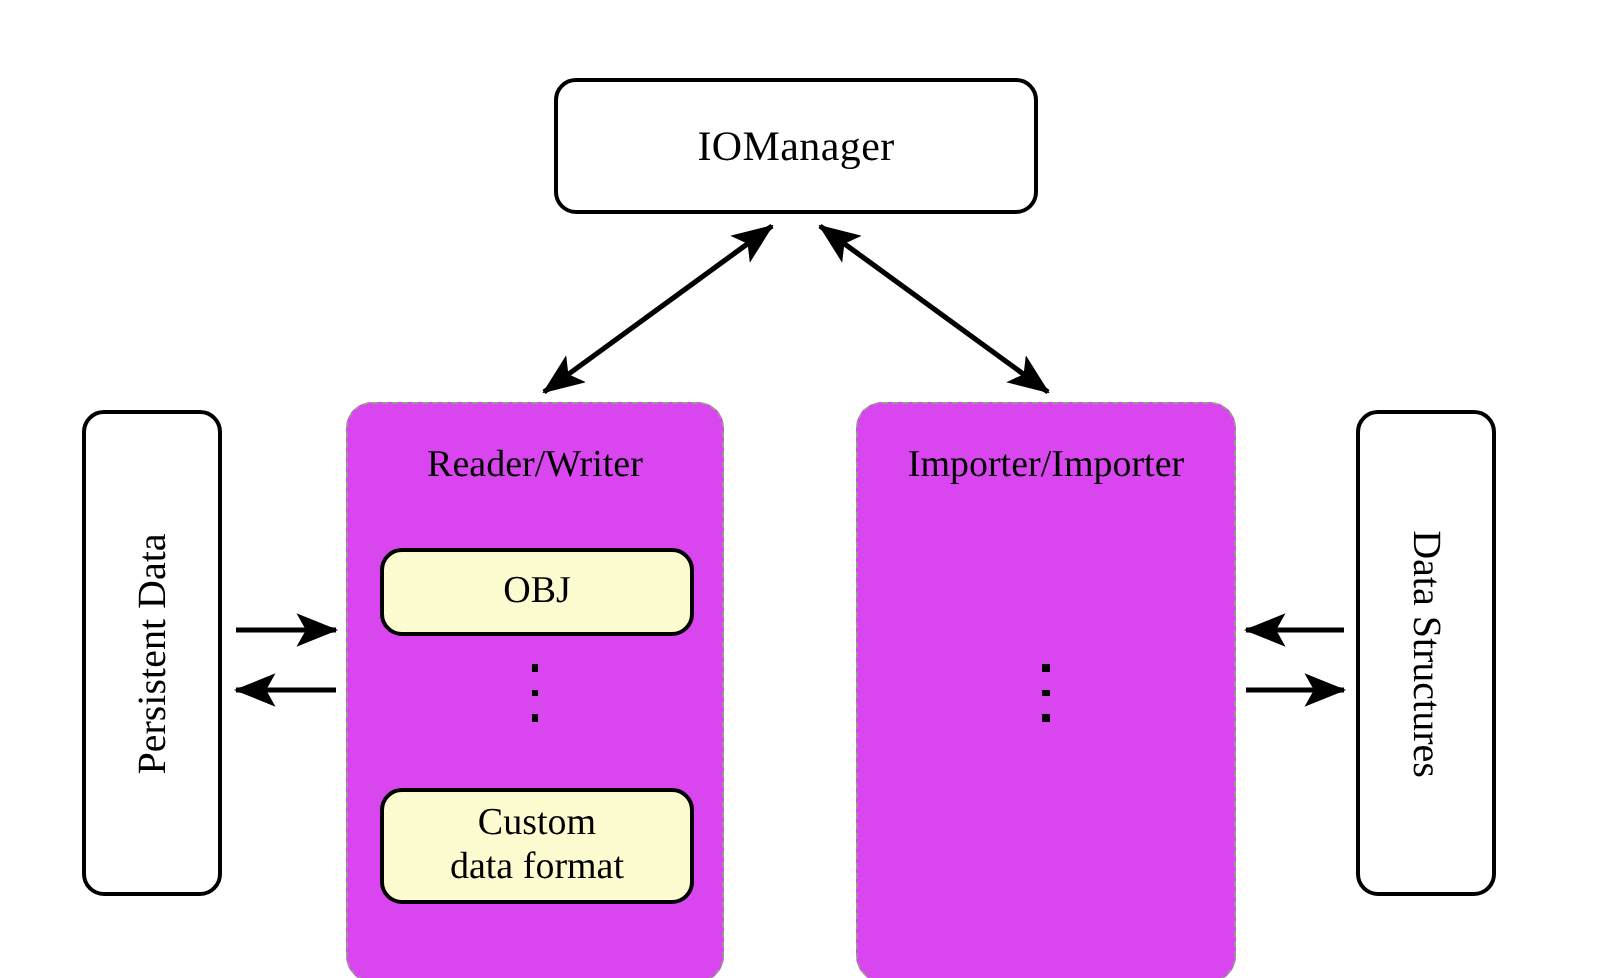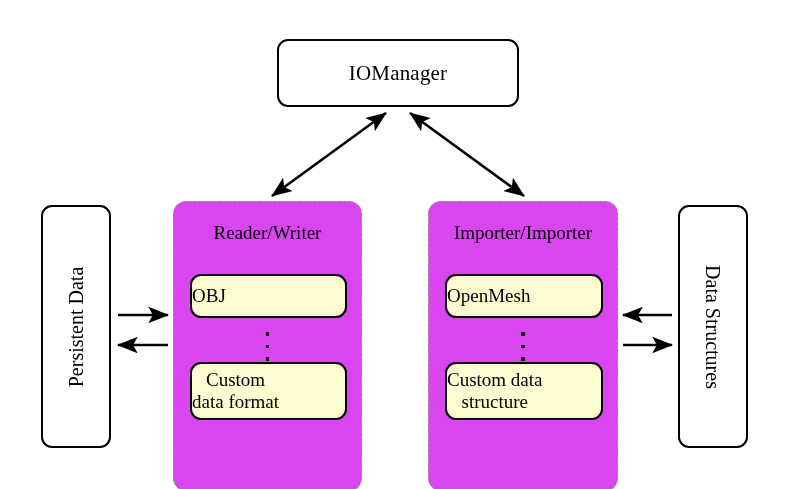--- a/index.html
+++ b/index.html
@@ -99,29 +99,30 @@
 
   
   .inner-box {
     position: absolute;
     box-sizing: border-box;
     border: 2.6px solid #000000;
     border-radius: 11px;
     background: #fdfbd0;
     display: flex;
     align-items: center;
+    justify-content: center;
     text-align: center;
     font-size: 19px;
     line-height: 1.18;
   }
   #reader-writer-panel .inner-box { left: 16px; width: 157px; }
   #importer-exporter-panel .inner-box { left: 16px; width: 158px; }
 
   .inner-box.first { top: 72px; height: 44px; }
-  .inner-box.last  { top: 160px; height: 58px; }
+  .inner-box.last  { top: 192px; height: 58px; }
 
   
   .vdots {
     position: absolute;
     left: 0; right: 0;
     top: 130px;
     display: flex;
     flex-direction: column;
     align-items: center;
     gap: 9px;
@@ -190,31 +191,22 @@
       <span>
         <span>Custom</span><br>
         <span>data format</span>
       </span>
     </div>
   </div>
 
   <div class="panel" id="importer-exporter-panel">
     <div class="panel-title">Importer/Importer</div>
 
-    <div class="inner-box first">
-      <span>OpenMesh</span>
-    </div>
 
     <div class="vdots">
       <span></span>
         <span></span>
         <span></span>
     </div>
 
-    <div class="inner-box last">
-      <span>
-        <span>Custom data</span><br>
-        <span>structure</span>
-      </span>
-    </div>
   </div>
 
 </div>
 
 </body></html>

